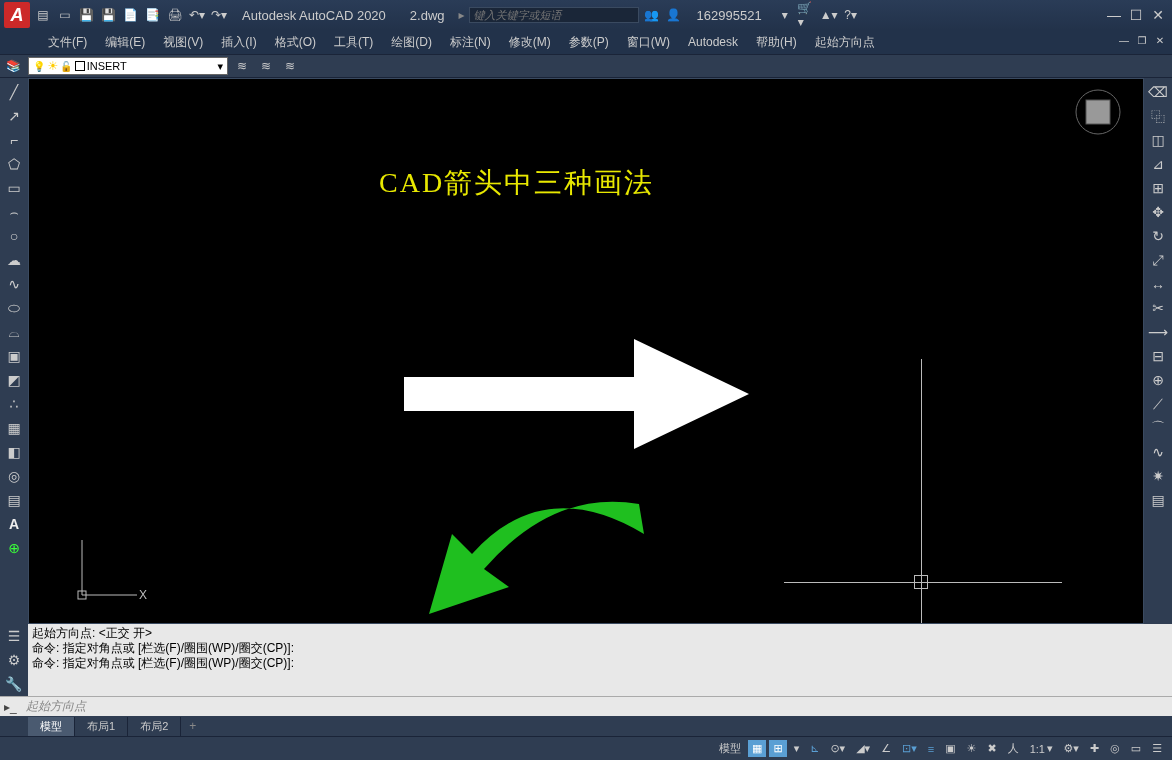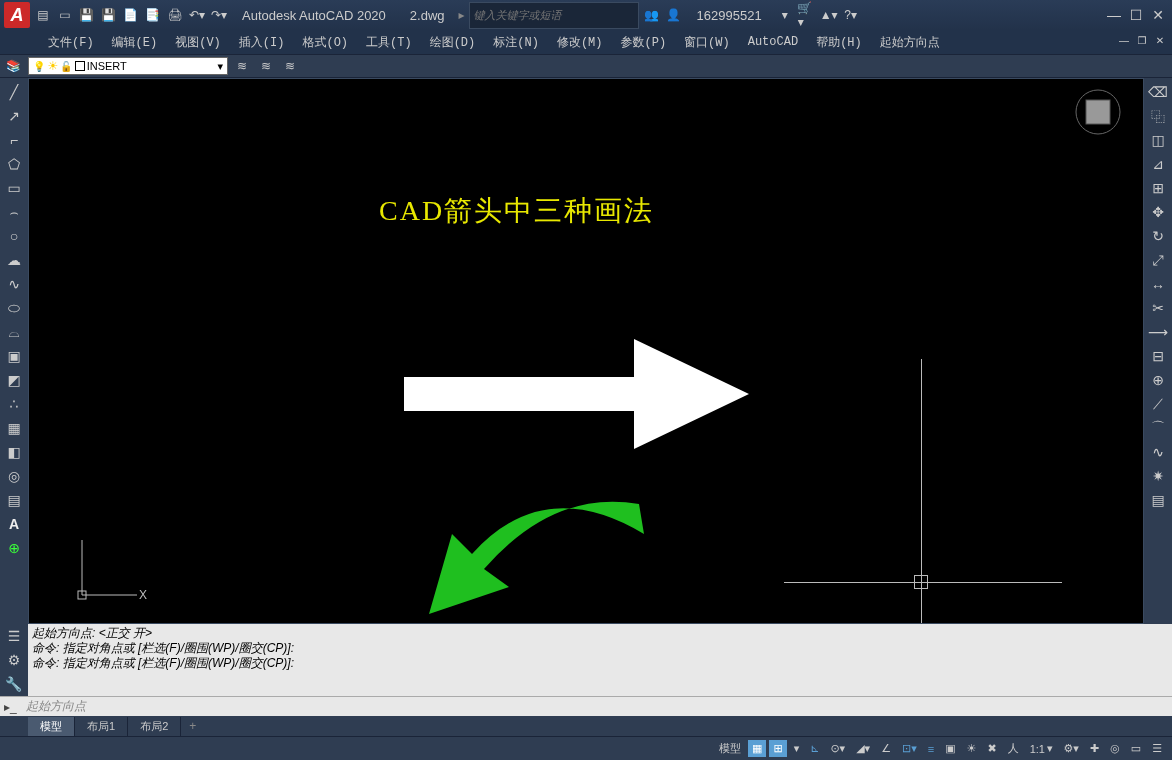--- a/index.html
+++ b/index.html
@@ -1,44 +1,44 @@
 <!DOCTYPE html>
 <html><head>
 <meta charset="utf-8">
 <style>
 * { margin:0; padding:0; box-sizing:border-box; font-family:"Microsoft YaHei",sans-serif; }
 body { background:#27374e; color:#ccc; width:1172px; height:760px; overflow:hidden; position:relative; font-size:12px; }
 .titlebar { height:30px; background:linear-gradient(#2a3c57,#22324a); display:flex; align-items:center; padding:0 4px; gap:4px; }
 .logo { width:26px; height:26px; background:#cc2929; color:#fff; font-weight:bold; font-size:18px; display:flex; align-items:center; justify-content:center; font-style:italic; border-radius:2px; }
 .titlebar .ticon { width:18px; height:18px; color:#ccc; display:flex; align-items:center; justify-content:center; cursor:pointer; }
 .title { color:#ccc; font-size:13px; margin:0 10px; }
-.search { background:#1a2638; border:1px solid #3a4a60; height:27px; width:170px; color:#888; font-style:italic; padding:0 4px; font-size:11px; }
+.search { background:#1a2638; border:1px solid #3a4a60; height:16px; width:170px; color:#888; font-style:italic; padding:0 4px; font-size:11px; }
 .menubar { height:24px; background:#22324a; display:flex; align-items:center; padding-left:40px; gap:2px; }
-.menubar .mitem { padding:2px 8px; color:#ccc; font-size:12px; cursor:pointer;font-family:Liberation Mono, monospace; }
+.menubar .mitem { padding:2px 8px; color:#ccc; font-size:12px; cursor:pointer; }
 .layerbar { height:24px; background:#2f3d52; display:flex; align-items:center; gap:4px; padding:0 4px; border-top:1px solid #1a2438; border-bottom:1px solid #1a2438; }
 .layer-combo { background:#fff; color:#000; width:200px; height:18px; font-size:11px; padding:0 4px; display:flex; align-items:center; gap:2px; border:1px solid #666; }
 .sun { color:#ffcc00; font-size:12px; }
 .bulb { color:#ffee44; font-size:10px; }
 .lock { color:#3a6fff; font-size:10px; }
 .small-icon { width:20px; height:20px; display:flex; align-items:center; justify-content:center; color:#ccc; cursor:pointer; }
 .main { display:flex; height:546px; }
 .ltool, .rtool { width:28px; background:#2f3d52; display:flex; flex-direction:column; align-items:center; padding:4px 0; gap:4px; }
 .tool-icon { width:20px; height:20px; display:flex; align-items:center; justify-content:center; color:#ccc; cursor:pointer; font-size:14px; }
 .canvas-wrap { flex:1; background:#000; position:relative; overflow:hidden; border:1px solid #3a4a60; }
-.canvas-title { color:#e8e800; font-size:28px; position:absolute; left:350px; top:85px; font-family:SimSun,serif; letter-spacing:2px;margin-top:28px; }
+.canvas-title { color:#e8e800; font-size:28px; position:absolute; left:350px; top:85px; font-family:SimSun,serif; letter-spacing:2px; }
 .white-arrow { position:absolute; left:375px; top:260px; }
 .green-arrow { position:absolute; left:395px; top:420px; }
 .crosshair-v { position:absolute; left:892px; top:280px; width:1px; height:340px; background:#bbb; }
 .crosshair-h { position:absolute; left:755px; top:503px; width:278px; height:1px; background:#bbb; }
 .pickbox { position:absolute; left:885px; top:496px; width:14px; height:14px; border:1px solid #bbb; }
 .ucs { position:absolute; left:48px; bottom:18px; }
 .viewcube-wrap { position:absolute; right:20px; top:8px; width:50px; height:50px; }
 .cmd { height:72px; background:#e8e8e8; font-family:monospace; font-size:12px; color:#000; display:flex; }
 .cmd-left { width:28px; background:#2f3d52; display:flex; flex-direction:column; align-items:center; justify-content:space-around; }
-.cmd-lines { flex:1; padding:2px 4px; line-height:15px; overflow:hidden;font-style:italic; }
+.cmd-lines { flex:1; padding:2px 4px; line-height:15px; overflow:hidden; }
 .cmd-input-row { height:20px; background:#e8e8e8; display:flex; align-items:center; padding:0 4px; font-family:monospace; font-size:12px; color:#888; font-style:italic; border-top:1px solid #aaa; }
 .cmd-input-row .prompt { width:22px; color:#444; font-style:normal; }
 .tabs { height:20px; background:#2f3d52; display:flex; align-items:center; }
 .tab { padding:2px 12px; color:#ccc; font-size:11px; cursor:pointer; border-right:1px solid #1a2438; }
 .tab.active { background:#4a5a70; color:#fff; }
 .tab-add { padding:2px 8px; color:#888; cursor:pointer; }
 .statusbar { height:24px; background:#2f3d52; display:flex; align-items:center; justify-content:flex-end; gap:3px; padding:0 6px; border-top:1px solid #1a2438; position:absolute; bottom:0; left:0; right:0; }
 .sb-item { padding:2px 4px; color:#ccc; font-size:11px; cursor:pointer; display:flex; align-items:center; gap:2px; }
 .sb-item.active { background:#5a9fd4; color:#fff; }
 .winctrl { display:flex; gap:2px; margin-left:auto; }
@@ -84,21 +84,21 @@
   <div class="mitem">编辑(E)</div>
   <div class="mitem">视图(V)</div>
   <div class="mitem">插入(I)</div>
   <div class="mitem">格式(O)</div>
   <div class="mitem">工具(T)</div>
   <div class="mitem">绘图(D)</div>
   <div class="mitem">标注(N)</div>
   <div class="mitem">修改(M)</div>
   <div class="mitem">参数(P)</div>
   <div class="mitem">窗口(W)</div>
-  <div class="mitem">AutoCAD</div>
+  <div class="mitem">Autodesk</div>
   <div class="mitem">帮助(H)</div>
   <div class="mitem">起始方向点</div>
 </div>
 
 <div class="small-winctrl">
   <span>—</span>
   <span>❐</span>
   <span>✕</span>
 </div>
 

